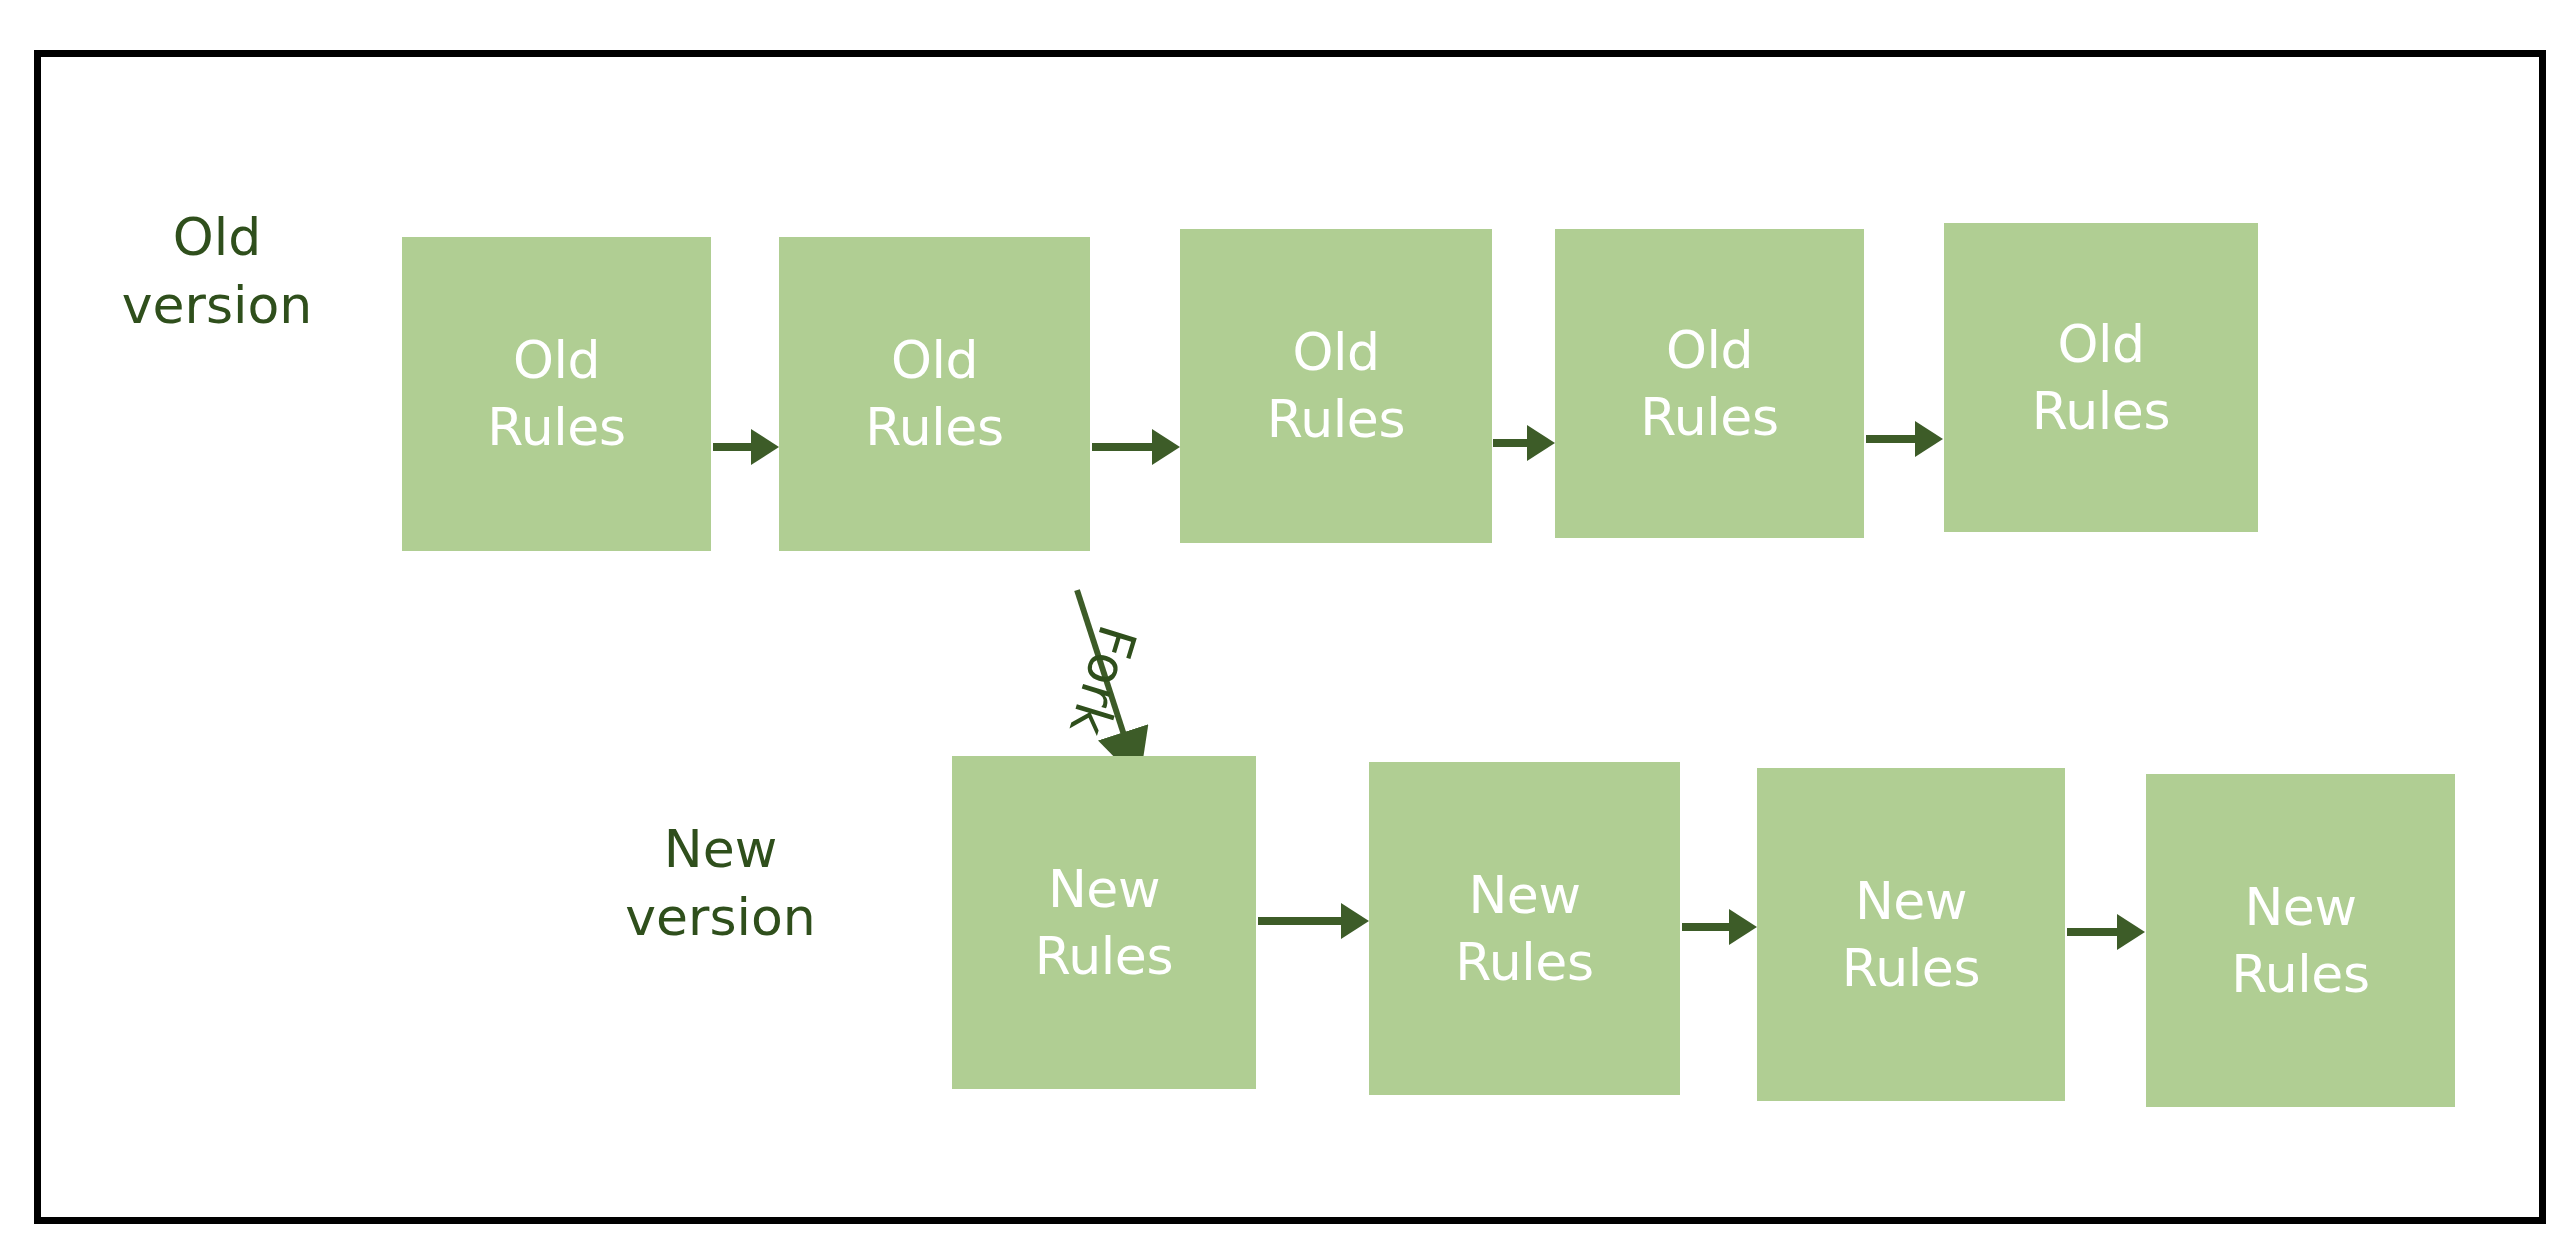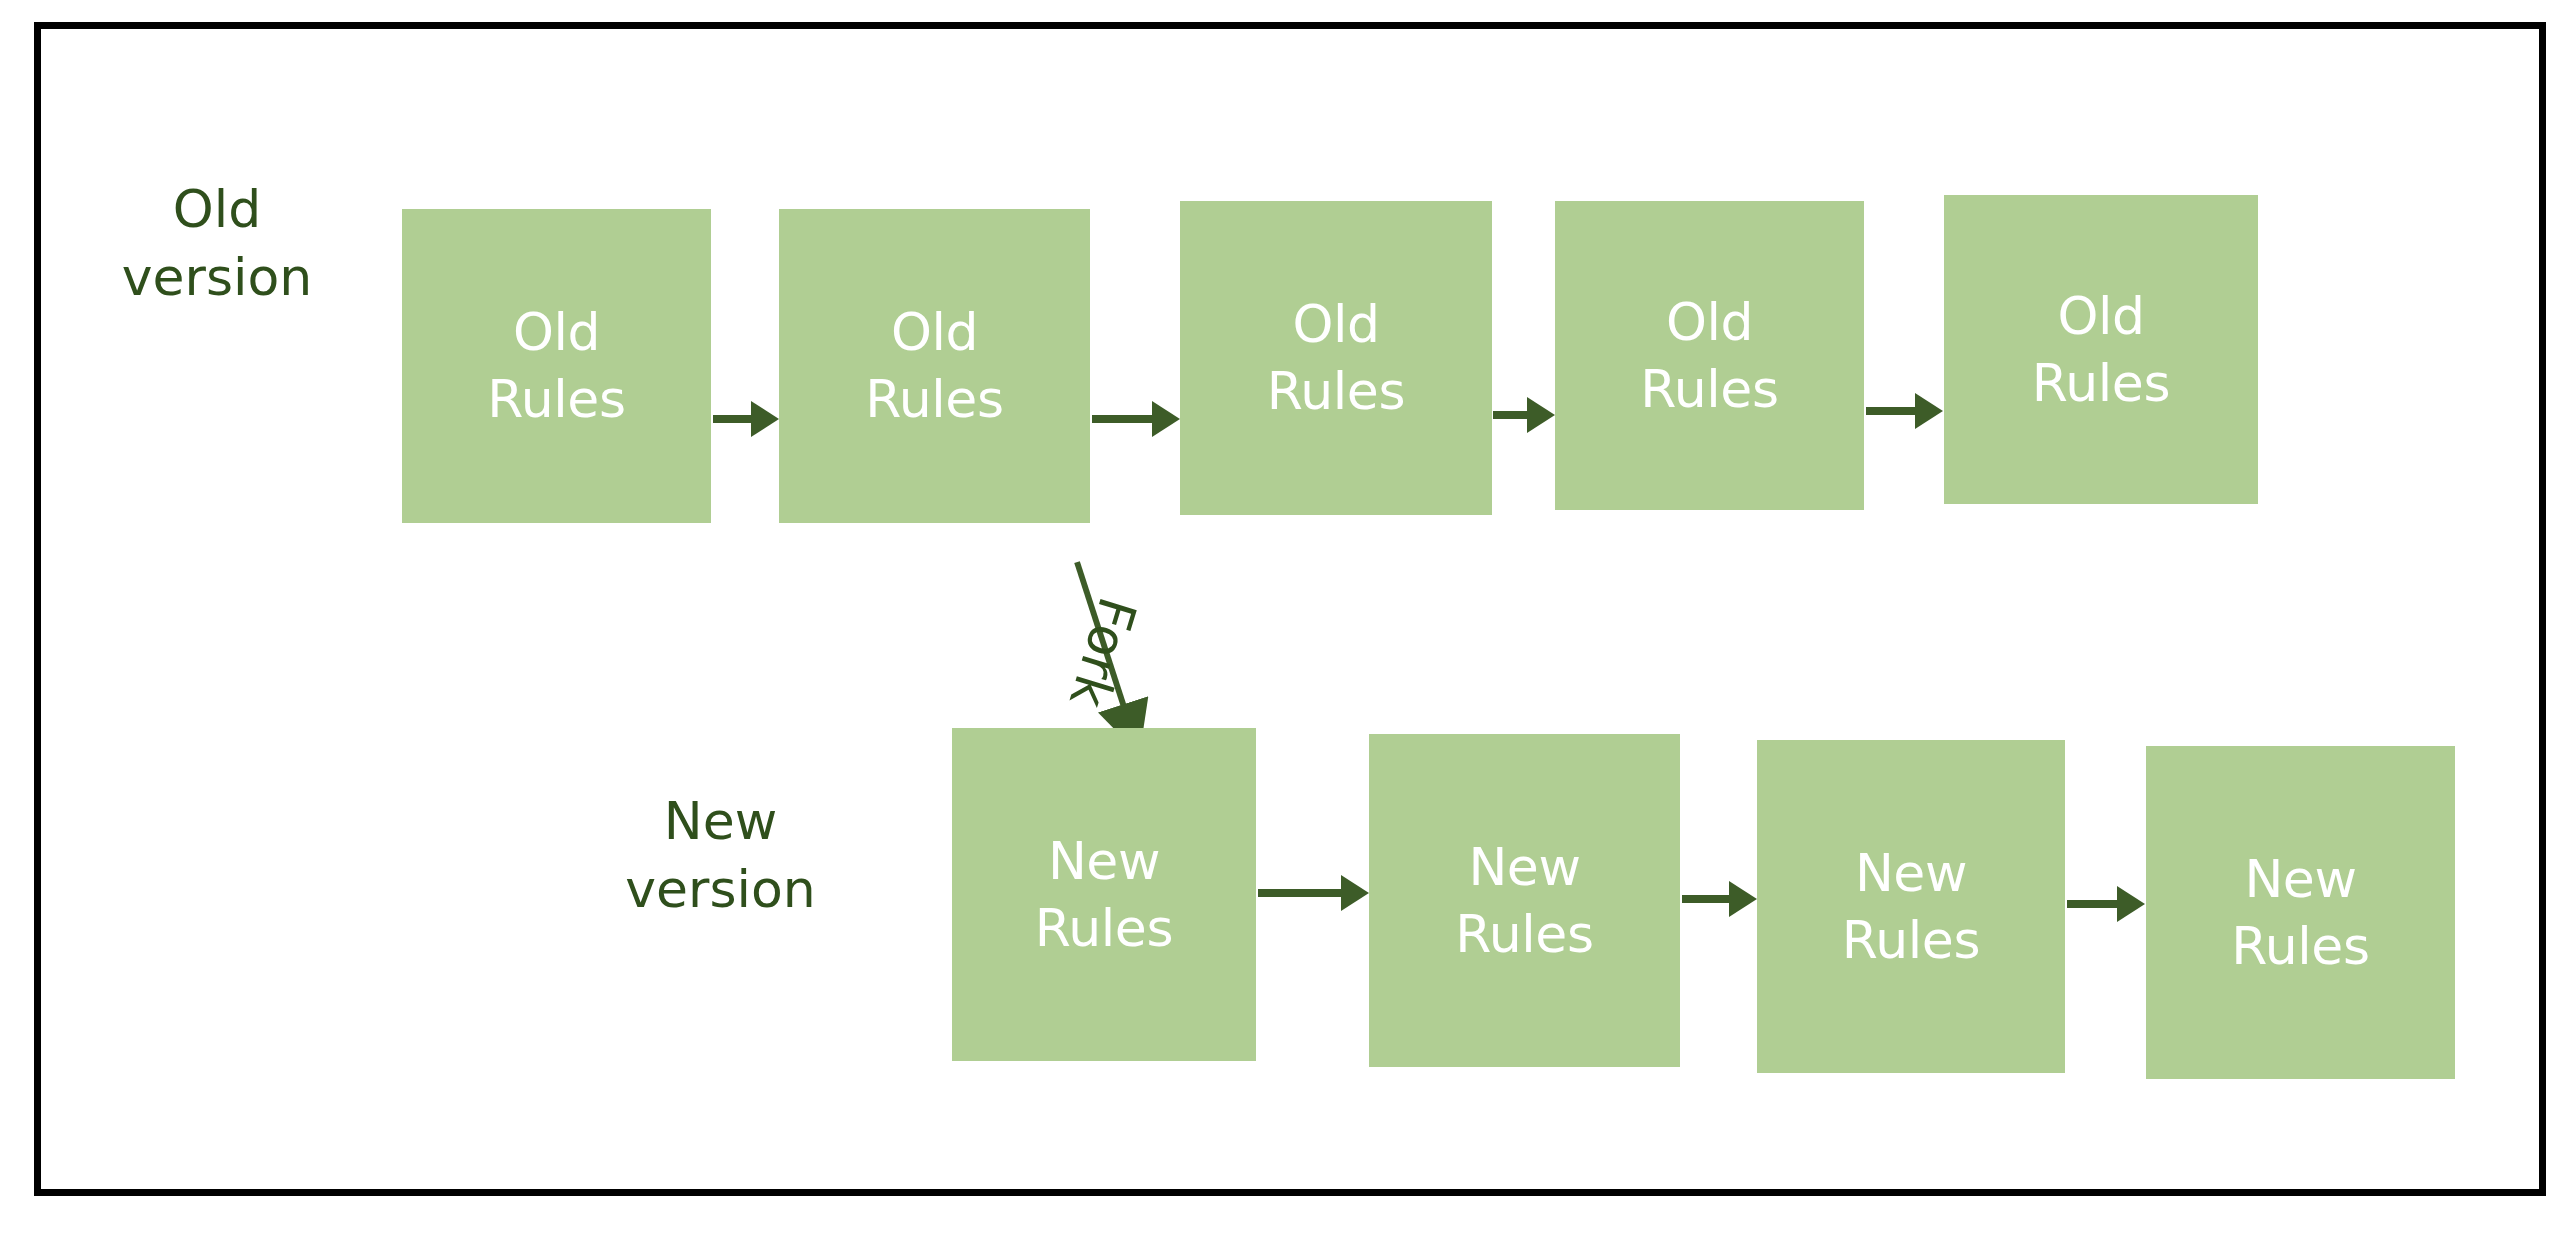--- a/index.html
+++ b/index.html
@@ -12,21 +12,21 @@
     width: 2576px;
     height: 1242px;
     background: #ffffff;
     font-family: "DejaVu Sans", sans-serif;
     overflow: hidden;
   }
   
   #frame {
     position: absolute;
     left: 34px;
-    top: 22px;
+    top: 50px;
     width: 2512px;
     height: 1174px;
     border: 7.5px solid #000000;
     box-sizing: border-box;
     background: #ffffff;
   }
   .node {
     position: absolute;
     box-sizing: border-box;
     display: flex;

